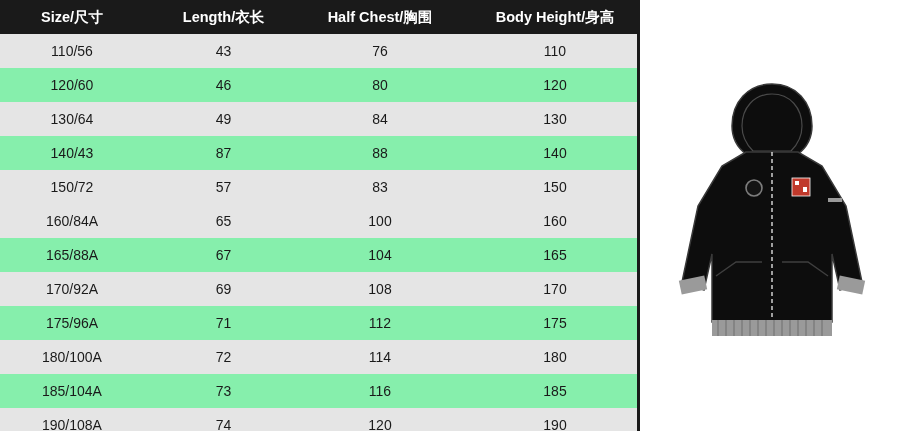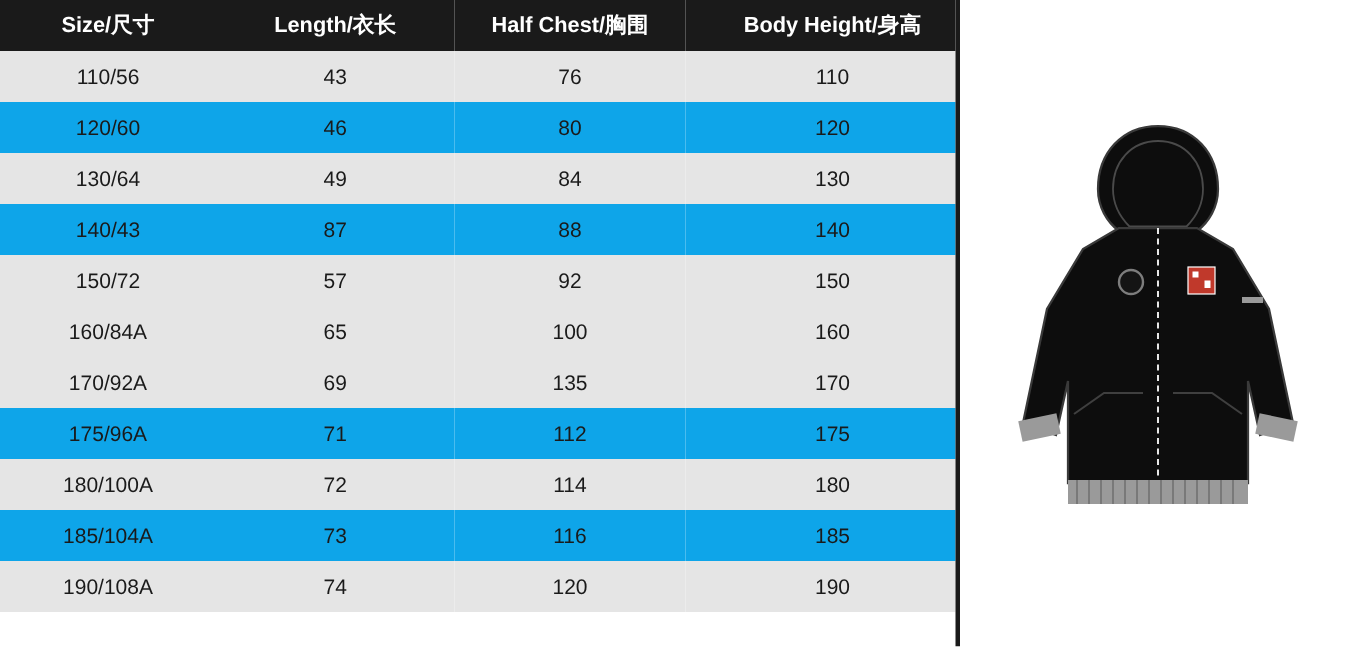--- a/index.html
+++ b/index.html
@@ -49,21 +49,21 @@
     font-size: 14.5px;
     height: 30px;
     line-height: 30px;
   }
   table.size-chart thead th.col-size { width: 140px; }
   table.size-chart thead th.col-len  { width: 155px; }
   table.size-chart thead th.col-chest{ width: 150px; margin-top: 21px; }
   table.size-chart thead th.col-hgt  { width: 192px; }
 
   table.size-chart tbody tr.odd  td { background: #e5e5e5; }
-  table.size-chart tbody tr.even td { background: #0ea5e9; }
+  table.size-chart tbody tr.even td { background: #86efac; }
 
   
   .product-panel {
     width: 266px;
     height: 431px;
     box-sizing: border-box;
     background: #ffffff;
     border-left: 3px solid #1a1a1a;
     position: relative;
     display: flex;
@@ -110,33 +110,39 @@
         </tr>
         <tr class="even">
           <td>140/43</td>
           <td>87</td>
           <td>88</td>
           <td>140</td>
         </tr>
         <tr class="odd">
           <td>150/72</td>
           <td>57</td>
-          <td>92</td>
+          <td>83</td>
           <td>150</td>
         </tr>
         <tr class="odd">
           <td>160/84A</td>
           <td>65</td>
           <td>100</td>
           <td>160</td>
         </tr>
+        <tr class="even">
+          <td>165/88A</td>
+          <td>67</td>
+          <td>104</td>
+          <td>165</td>
+        </tr>
         <tr class="odd">
           <td>170/92A</td>
           <td>69</td>
-          <td>135</td>
+          <td>108</td>
           <td>170</td>
         </tr>
         <tr class="even">
           <td>175/96A</td>
           <td>71</td>
           <td>112</td>
           <td>175</td>
         </tr>
         <tr class="odd">
           <td>180/100A</td>

